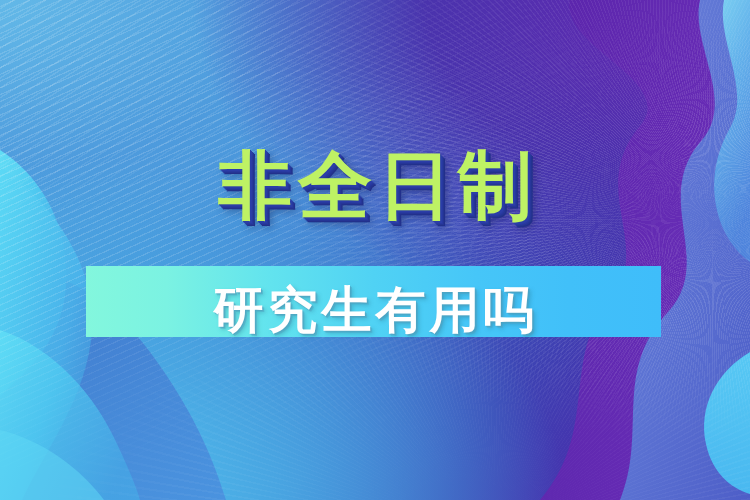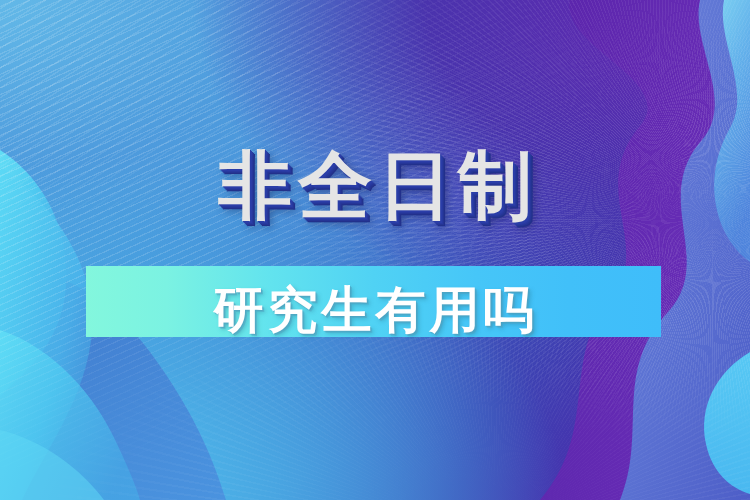--- a/index.html
+++ b/index.html
@@ -96,21 +96,21 @@
     left: 0; right: 0;
     top: 148px;
     text-align: center;
     pointer-events: none;
   }
   .title {
     display: inline-block;
     font-size: 74px;
     line-height: 1;
     font-weight: 700;
-    color: #e5e5e5;
+    color: #bef264;
     letter-spacing: 6px;
     text-indent: 6px;
     font-family: "DejaVu Sans", "Liberation Sans", sans-serif;
     text-shadow:
        1px 1px 0 #2b3ea8,
        2px 2px 0 #2b3ea8,
        3px 3px 0 #28399e,
        4px 4px 0 #253594,
        5px 5px 0 #22318a,
        6px 6px 8px rgba(18,24,74,.45);

